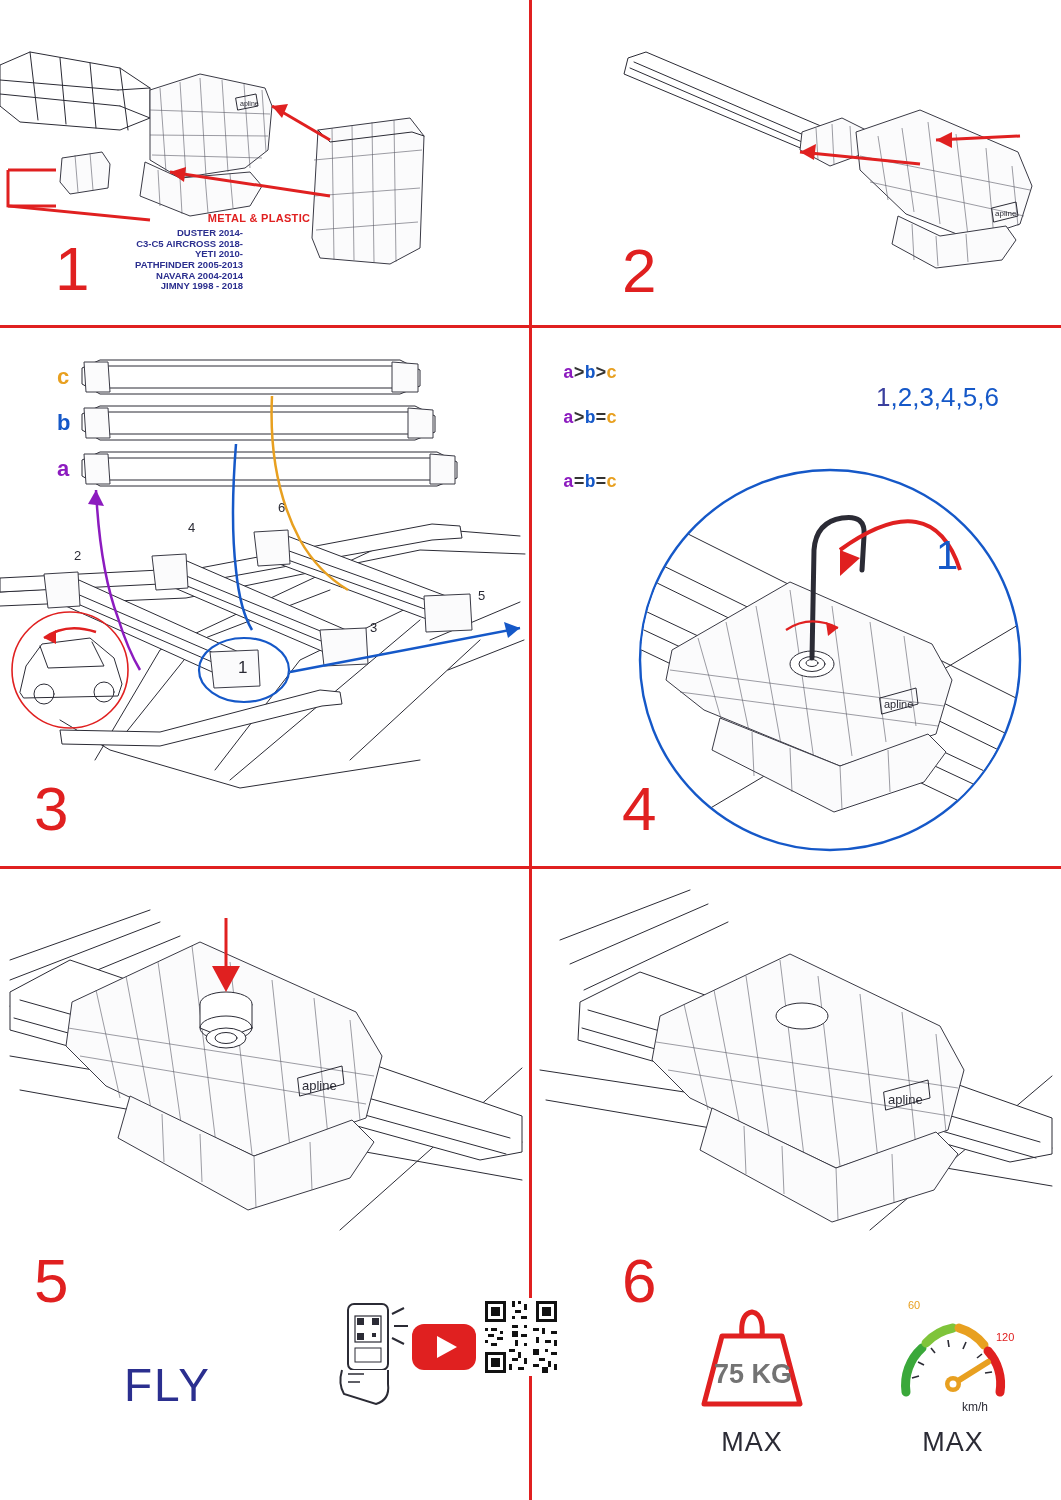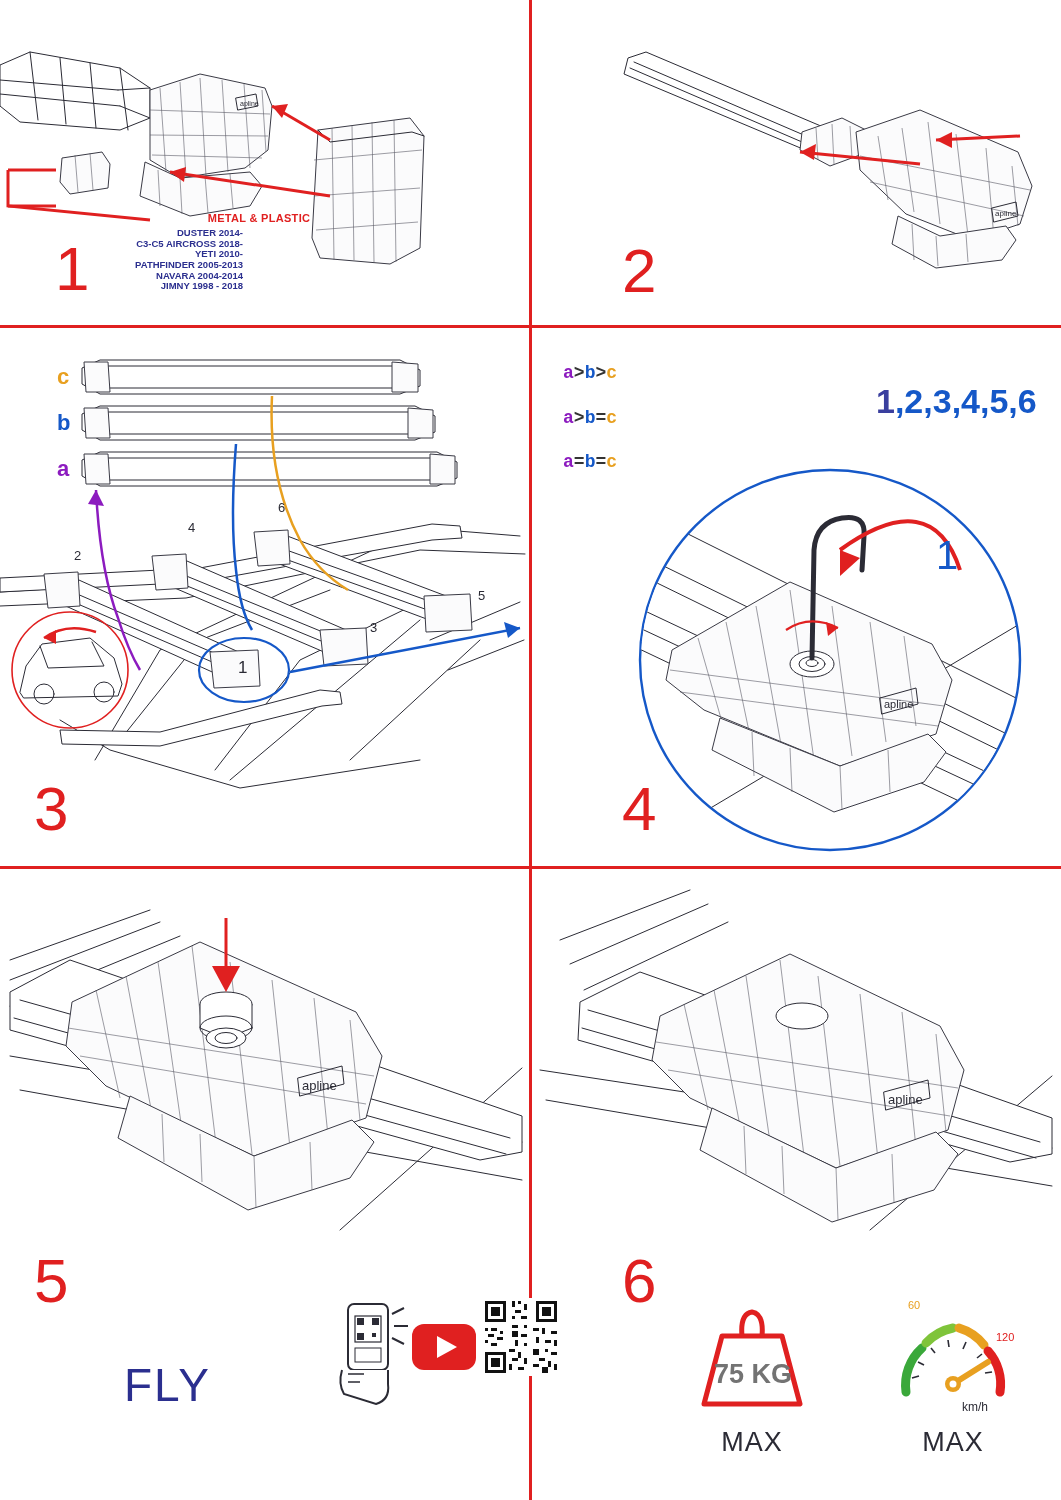--- a/index.html
+++ b/index.html
@@ -92,22 +92,22 @@
   }
   .circ-num {
     position: absolute;
     font-size: 17px;
     color: #2b2b35;
   }
 
   
   .seq-label {
     position: absolute;
-    font-size: 34px;
-    font-weight: 700;
+    font-size: 26px;
+    font-weight: 400;
     white-space: nowrap;
   }
   .seq-label .one { color: #3a3f9e; }
   .seq-label .rest { color: #1558c8; }
   .big-one {
     position: absolute;
     font-size: 40px;
     color: #1558c8;
     font-weight: 400;
   }
@@ -314,21 +314,21 @@
   <div class="abc-label abc-c" style="left:57px; top:364px;">c</div>
   <div class="abc-label abc-b" style="left:57px; top:410px;">b</div>
   <div class="abc-label abc-a" style="left:57px; top:456px;">a</div>
 
   <div class="eqn" style="left:563px; top:363px;">
     <span class="a">a</span><span class="op">&gt;</span><span class="b">b</span><span class="op">&gt;</span><span class="c">c</span>
   </div>
   <div class="eqn" style="left:563px; top:408px;">
     <span class="a">a</span><span class="op">&gt;</span><span class="b">b</span><span class="op">=</span><span class="c">c</span>
   </div>
-  <div class="eqn" style="left:563px; top:452px;text-align:right;">
+  <div class="eqn" style="left:563px; top:472px;text-align:right;">
     <span class="a">a</span><span class="op">=</span><span class="b">b</span><span class="op">=</span><span class="c">c</span>
   </div>
 
   <div class="tiny-num" style="left:74px; top:548px;">2</div>
   <div class="tiny-num" style="left:188px; top:520px;">4</div>
   <div class="tiny-num" style="left:278px; top:500px;">6</div>
   <div class="tiny-num" style="left:370px; top:620px;">3</div>
   <div class="tiny-num" style="left:478px; top:588px;">5</div>
   <div class="circ-num" style="left:238px; top:658px;">1</div>
   <div class="step-num" style="left:34px; top:778px;">3</div>

